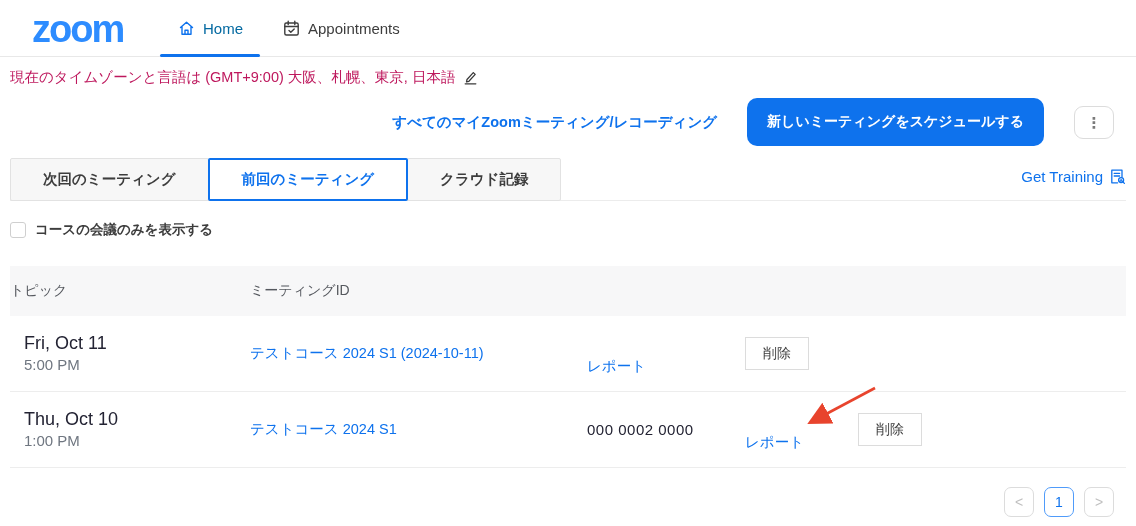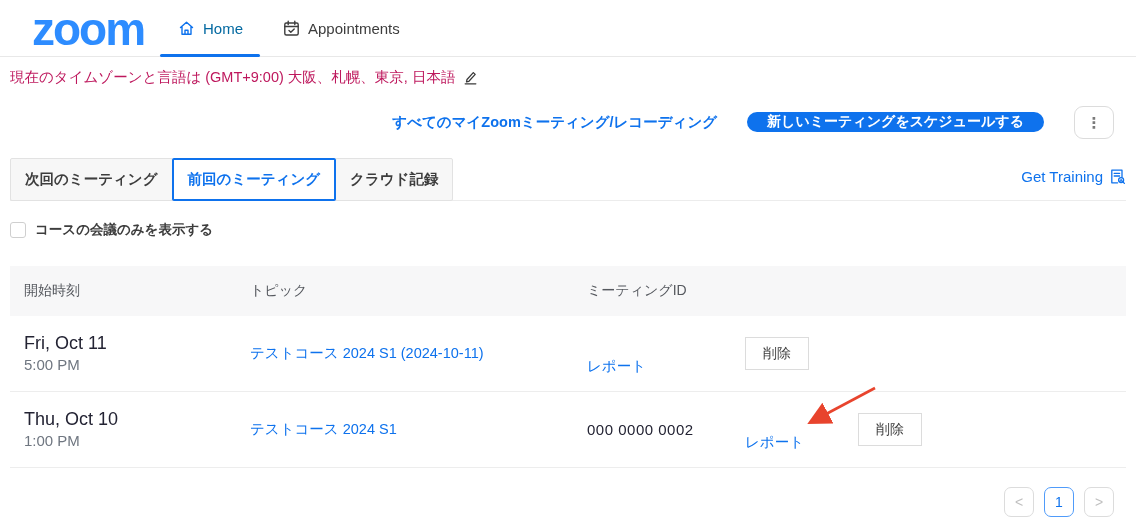--- a/index.html
+++ b/index.html
@@ -3,51 +3,51 @@
 <meta charset="utf-8">
 <style>
   * { margin:0; padding:0; box-sizing:border-box; }
   html,body { width:1136px; height:526px; background:#fff; overflow:hidden;
     font-family:"Liberation Sans","DejaVu Sans",sans-serif; }
   .page { position:relative; width:1136px; height:526px; }
 
   
   .header { position:absolute; top:0; left:0; right:0; height:57px;
     border-bottom:1px solid #e8e8e8; }
-  .logo { position:absolute; left:32px; top:4px; font-size:46px; font-weight:800;
+  .logo { position:absolute; left:32px; top:4px; font-size:38px; font-weight:800;
     color:#2D8CFF; letter-spacing:-2px; line-height:50px; cursor:pointer; }
   .nav { position:absolute; left:178px; top:0; height:57px; display:flex;
     align-items:center; gap:40px; }
   .nav-item { display:flex; align-items:center; gap:8px; font-size:15px;
     color:#3d3d3d; cursor:pointer; }
   .nav-item.active { color:#0369a1; }
   .nav-underline { position:absolute; left:160px; top:54px; width:100px; height:3px;
     background:#0E72ED; border-radius:2px; }
 
   
   .tz-row { position:absolute; left:10px; top:68px; display:flex; align-items:center;
     gap:8px; font-size:14.5px; color:#be185d; }
 
   
   .actions { position:absolute; top:104px; right:22px; height:36px; display:flex;
     align-items:center; gap:30px; }
   .link { color:#0E72ED; font-size:14.5px; font-weight:600; text-decoration:none;
     cursor:pointer; }
   .btn-primary { background:#0E72ED; color:#fff; font-size:14px; font-weight:700;
-    border:none; border-radius:10px; height:20px; padding:0 20px; cursor:pointer;
+    border:none; border-radius:10px; height:48px; padding:0 20px; cursor:pointer;
     font-family:inherit; }
   .btn-more { width:40px; height:33px; background:#fff; border:1px solid #dcdcdc;
     border-radius:9px; color:#7a7a7a; font-size:15px; font-weight:700;
     cursor:pointer; line-height:31px; text-align:center; }
 
   
   .tabs-row { position:absolute; left:10px; right:10px; top:158px; height:43px;
     border-bottom:1px solid #ececec; }
   .tabs { position:absolute; left:0; top:0; display:flex; }
-  .tab { height:43px; padding:0 14px; display:flex; align-items:center;
+  .tab { height:43px; padding:0 32px; display:flex; align-items:center;
     font-size:14.5px; font-weight:700; color:#3d3d3d; background:#f7f7f7;
     border:1px solid #e2e2e2; margin-left:-1px; cursor:pointer; border-radius:2px; }
   .tab:first-child { margin-left:0; }
   .tab.active { background:#fff; border:2px solid #0E72ED; color:#0E72ED; z-index:2; }
   .training { position:absolute; right:0; top:10px; display:flex; align-items:center;
     gap:6px; color:#0E72ED; font-size:15px; font-weight:500; cursor:pointer; }
 
   
   .filter-row { position:absolute; left:10px; top:221px; display:flex;
     align-items:center; gap:9px; cursor:pointer;justify-content:flex-end; }
@@ -153,21 +153,20 @@
     </div>
   </div>
 
   <div class="filter-row">
     <div class="checkbox"></div>
     <div class="filter-label">コースの会議のみを表示する</div>
   </div>
 
   <div class="table">
     <div class="trow thead">
-      <div class="cell-pad">開始時刻</div>
       <div>トピック</div>
       <div>ミーティングID</div>
       <div></div>
         <div></div>
     </div>
 
     <div class="trow tbody-row">
       <div class="cell-pad">
         <div class="date">Fri, Oct 11</div>
         <div class="time">5:00 PM</div>
@@ -176,21 +175,21 @@
       <a class="link report-link">レポート</a>
       <button class="btn-delete">削除</button>
     </div>
 
     <div class="trow tbody-row">
       <div class="cell-pad">
         <div class="date">Thu, Oct 10</div>
         <div class="time">1:00 PM</div>
       </div>
       <a class="link topic-link">テストコース 2024 S1</a>
-      <div class="mid">000 0000 0002</div>
+      <div class="mid">000 0002 0000</div>
       <a class="link report-link">レポート</a>
       <button class="btn-delete">削除</button>
     </div>
   </div>
 
   <svg class="arrow-annot" viewBox="0 0 120 58">
     <defs>
       <marker id="ah" markerWidth="9" markerHeight="9" refX="6.5" refY="4.5" orient="auto">
         <polygon points="0 0, 9 4.5, 0 9" fill="#E8442D"></polygon>
       </marker>

